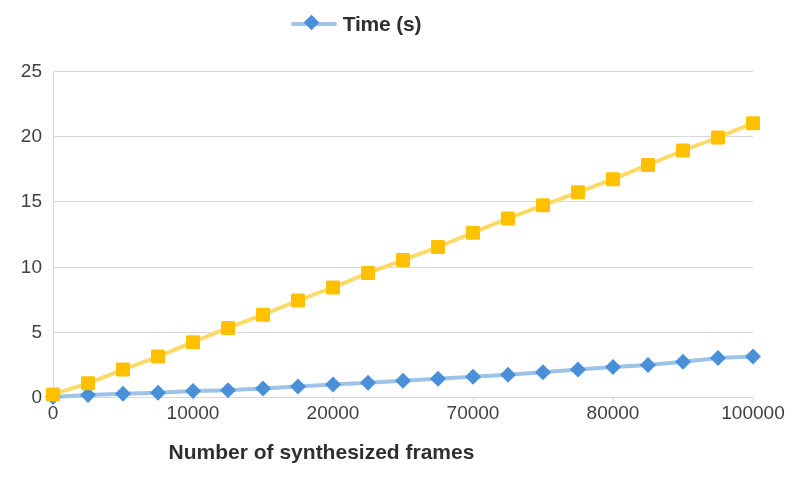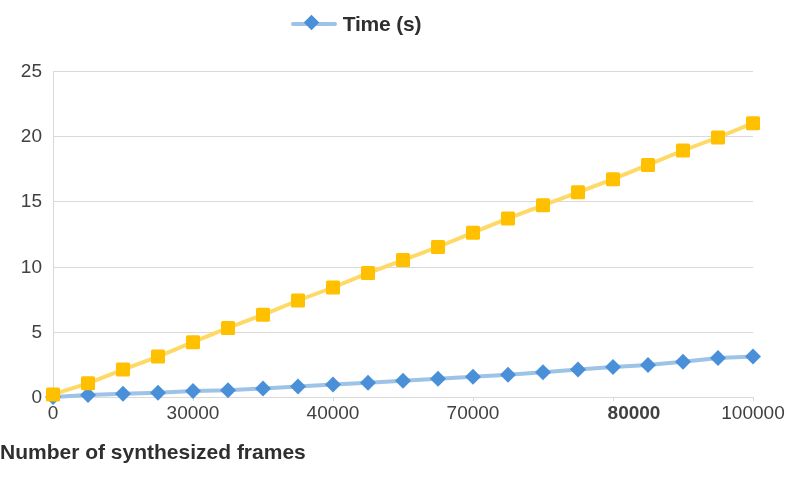--- a/index.html
+++ b/index.html
@@ -134,21 +134,21 @@
     width: 789px;
     height: 489px;
     pointer-events: none;
   }
 
   .axis-title {
     position: absolute;
     left: 0;
     top: 440px;
     width: 643px;
-    text-align: left;
+    text-align: center;
     font-size: 21px;
     font-weight: bold;
     color: #2f2f2f;
   }
 </style>
 </head>
 <body>
 
 <div id="chart-root">
 
@@ -176,27 +176,27 @@
       <div class="ytick" style="top: 397px;">0</div>
       <div class="ytick" style="top: 331.8px;">5</div>
       <div class="ytick" style="top: 266.6px;">10</div>
       <div class="ytick" style="top: 201.4px;">15</div>
       <div class="ytick" style="top: 136.2px;">20</div>
       <div class="ytick" style="top: 71px;">25</div>
     </div>
   <div id="xtick-layer">
       <div class="xtick" style="left: 53px;">0</div>
       <div class="xtick-mark" style="left: 53px;"></div>
-      <div class="xtick" style="left: 193px;">30000</div>
+      <div class="xtick" style="left: 193px;">10000</div>
       <div class="xtick-mark" style="left: 193px;"></div>
-      <div class="xtick" style="left: 333px;">40000</div>
+      <div class="xtick" style="left: 333px;">20000</div>
       <div class="xtick-mark" style="left: 333px;"></div>
       <div class="xtick" style="left: 473px;">70000</div>
       <div class="xtick-mark" style="left: 473px;"></div>
-      <div class="xtick" style="left: 634px; font-weight: bold;">80000</div>
+      <div class="xtick" style="left: 613px;">80000</div>
       <div class="xtick-mark" style="left: 613px;"></div>
       <div class="xtick" style="left: 753px;">100000</div>
       <div class="xtick-mark" style="left: 753px;"></div>
     </div>
 
   <svg class="series-svg" id="series-svg" viewBox="0 0 789 489">
       <polyline points="53.0,397.0 88.0,395.0 123.0,393.7 158.0,392.7 193.0,391.1 228.0,390.2 263.0,388.5 298.0,386.6 333.0,384.6 368.0,382.7 403.0,380.7 438.0,378.7 473.0,376.8 508.0,374.8 543.0,372.2 578.0,369.6 613.0,367.0 648.0,365.1 683.0,361.8 718.0,357.9 753.0,356.6" fill="none" stroke="#9DC3E6" stroke-width="4" stroke-linejoin="round" stroke-linecap="round"></polyline>
       <polygon points="53.0,389.0 61.0,397.0 53.0,405.0 45.0,397.0" fill="#4A90D9"></polygon>
       <polygon points="88.0,387.0 96.0,395.0 88.0,403.0 80.0,395.0" fill="#4A90D9"></polygon>
       <polygon points="123.0,385.7 131.0,393.7 123.0,401.7 115.0,393.7" fill="#4A90D9"></polygon>

